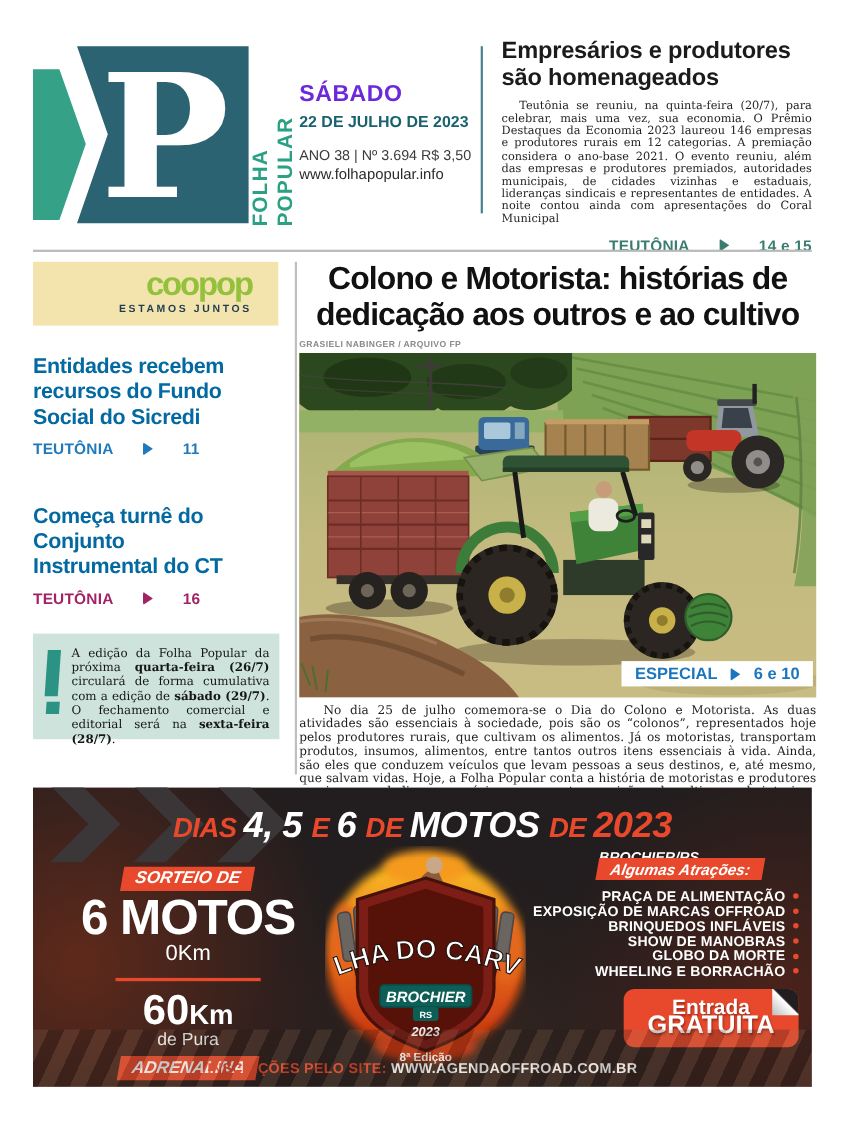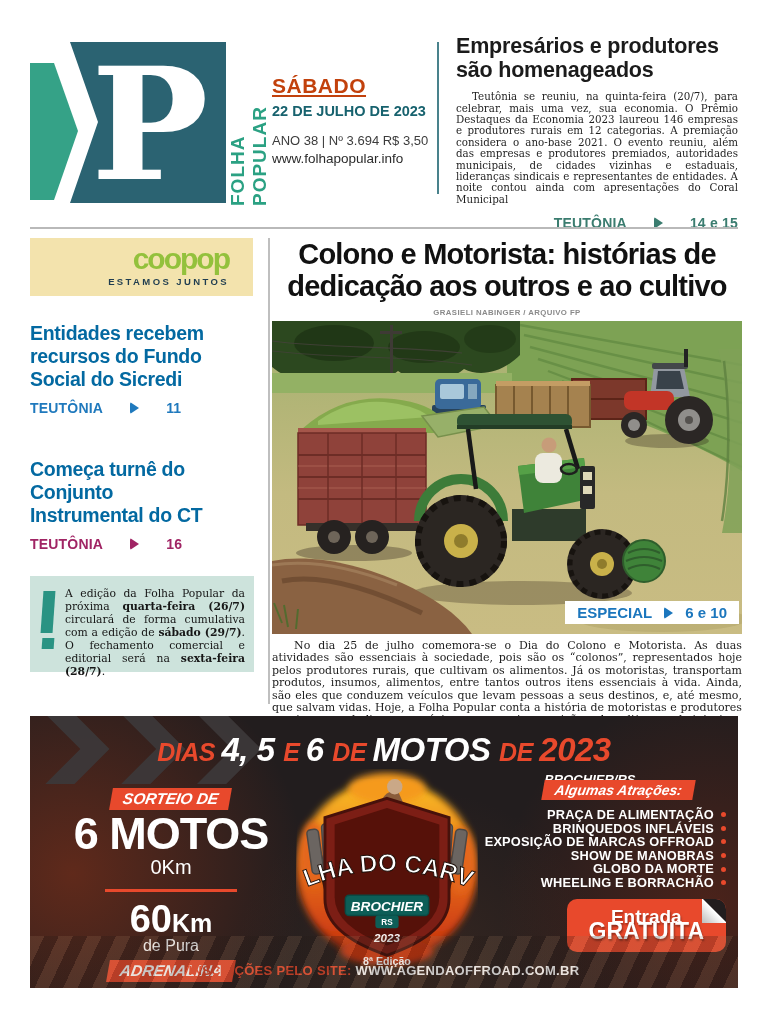--- a/index.html
+++ b/index.html
@@ -6,21 +6,21 @@
   html,body { background:#ffffff; }
   .page { position:relative; width:768px; height:1027px; background:#fff; overflow:hidden;
           font-family:"Liberation Sans", sans-serif; }
   .abs { position:absolute; }
 
   
   .logo-svg { left:30px; top:38px; width:198px; height:168px; }
   .paper-name { left:227px; top:40px; height:166px; writing-mode:vertical-rl; transform:rotate(180deg);
                 font-weight:800; font-size:19px; letter-spacing:1px; color:#2ba183; }
   .dateblock { left:272px; top:74px; width:160px; }
-  .weekday  { font-weight:800; font-size:21px; color:#c2410c; letter-spacing:.5px;text-decoration:underline; }
+  .weekday  { font-weight:800; font-size:21px; color:#6d28d9; letter-spacing:.5px; }
   .issue-date { font-weight:800; font-size:14.5px; color:#17626e; margin-top:5px; }
   .edition  { font-size:13px; color:#3c3c3c; margin-top:14px; white-space:nowrap; }
   .website  { font-size:13.5px; color:#2b2b2b; margin-top:3px; }
   .header-vline { left:437px; top:42px; width:2px; height:152px; background:#49828c; }
 
   .top-story { left:456px; top:34px; width:282px; }
   .top-story-title { font-weight:700; font-size:21.5px; line-height:1.12; letter-spacing:-.2px; color:#1b1b1b; }
   .top-story-body  { margin-top:9px; font-family:"DejaVu Serif", serif; font-size:10.3px; line-height:11.4px;
                      color:#1f1f1f; text-align:justify; text-indent:16px; }
   .sect-row { display:flex; align-items:center; gap:27px; font-weight:700; font-size:14px; letter-spacing:.2px; }
@@ -49,21 +49,21 @@
   .bang-dot { width:12px; height:11px; background:#2a9383; transform:skewX(-4deg); }
   .notice-text { font-family:"DejaVu Serif", serif; font-size:10.8px; line-height:13px; text-align:justify; color:#161616; }
   .notice-text .b { font-weight:700; }
 
   .col-vline { left:268px; top:238px; width:2px; height:466px; background:#bfbfbf; }
 
   
   .main-hl { left:272px; top:238px; width:470px; text-align:center; font-weight:800; font-size:29px;
              line-height:1.12; letter-spacing:-.8px; color:#111; }
   .main-hl span { display:block; }
-  .credit { left:272px; top:308px; width:470px; text-align:center; font-weight:700; font-size:7.8px;
+  .credit { left:272px; top:308px; width:470px; text-align:left; font-weight:700; font-size:7.8px;
             letter-spacing:.4px; color:#8a8a8a; }
   .photo { left:272px; top:321px; width:470px; height:313px; background:#b9b77d; overflow:hidden; }
   .photo svg { display:block; width:100%; height:100%; }
   .badge { position:absolute; right:3px; bottom:10px; background:#fff; padding:3px 12px; display:flex;
            gap:12px; align-items:center; color:#1b76bd; font-weight:800; font-size:15px; }
   .main-body { left:272px; top:640px; width:470px; font-family:"DejaVu Serif", serif; font-size:11px;
                line-height:12.4px; color:#1d1d1d; text-align:justify; text-indent:22px; }
 
   
   .ad { left:30px; top:716px; width:708px; height:272px; overflow:hidden; color:#fff;
@@ -391,25 +391,25 @@
     </svg>
 
     <div class="abs ad-right">
       <span class="attr-badge-wrap"><span class="skew-badge" style="font-size:14px">Algumas Atrações:</span></span>
       <ul class="attractions">
         <li>
             <span>PRAÇA DE ALIMENTAÇÃO</span>
             <span class="dot"></span>
           </li>
         <li>
+            <span>EXPOSIÇÃO DE MARCAS OFFROAD</span>
+            <span class="dot"></span>
+          </li>
+        <li>
             <span>BRINQUEDOS INFLÁVEIS</span>
-            <span class="dot"></span>
-          </li>
-        <li>
-            <span>EXPOSIÇÃO DE MARCAS OFFROAD</span>
             <span class="dot"></span>
           </li>
         <li>
             <span>SHOW DE MANOBRAS</span>
             <span class="dot"></span>
           </li>
         <li>
             <span>GLOBO DA MORTE</span>
             <span class="dot"></span>
           </li>

